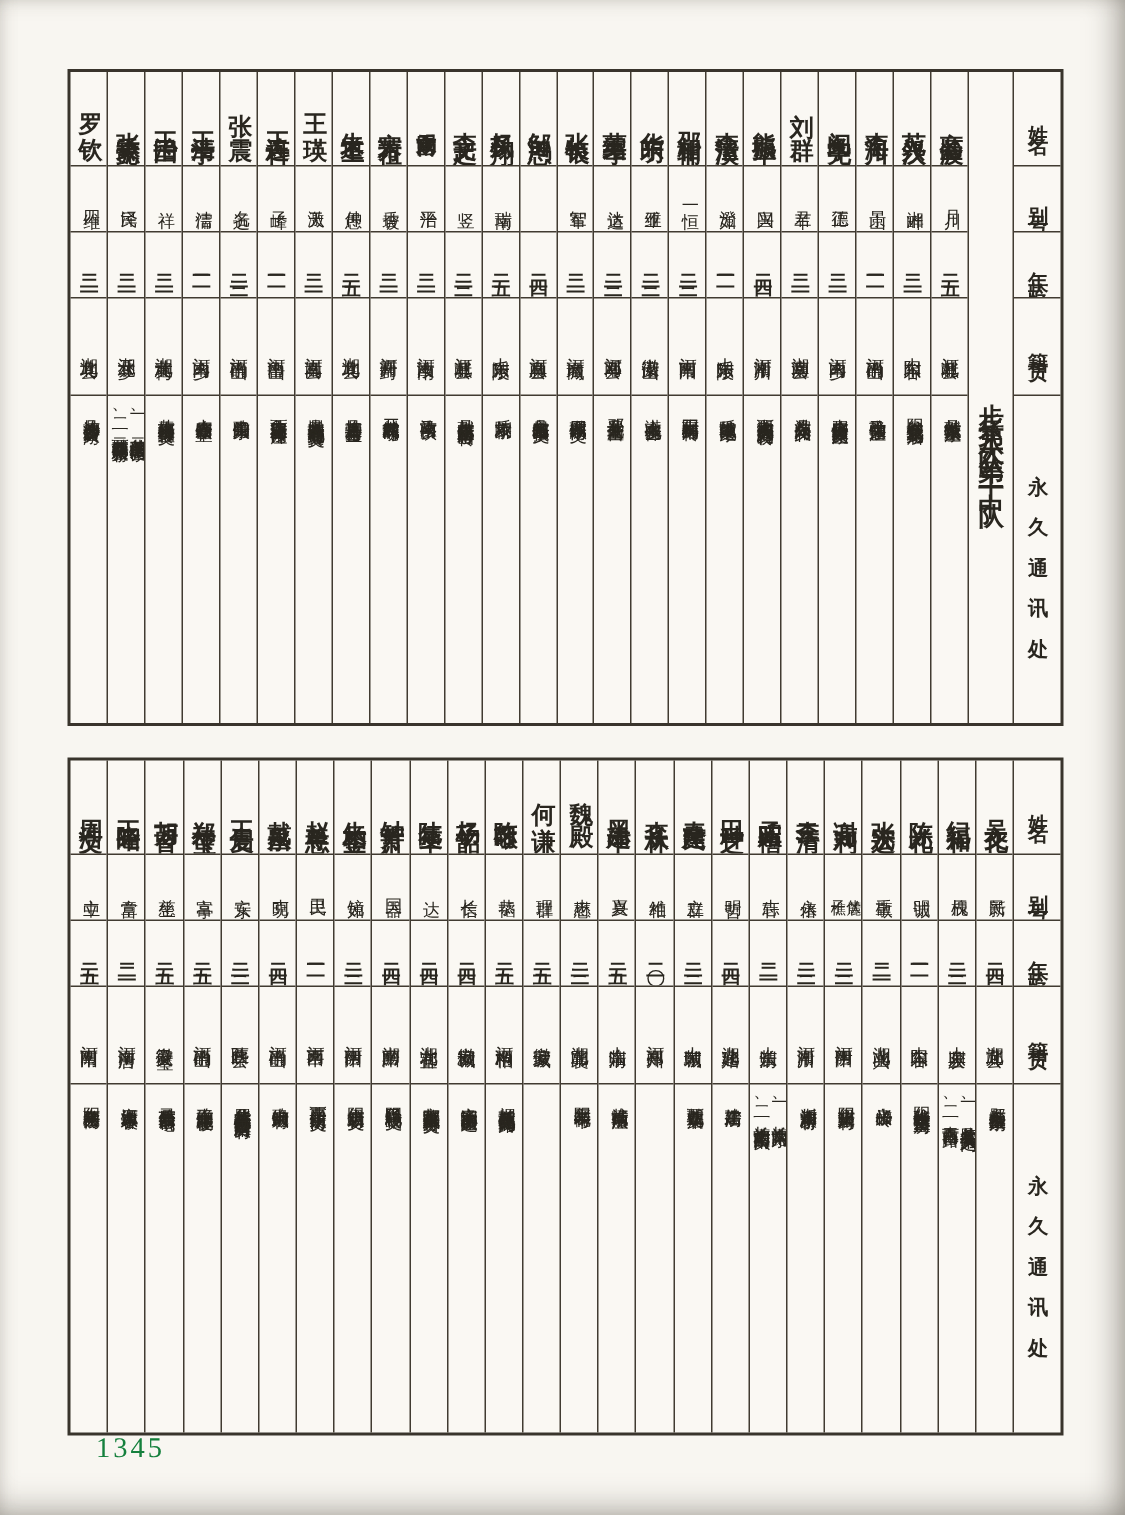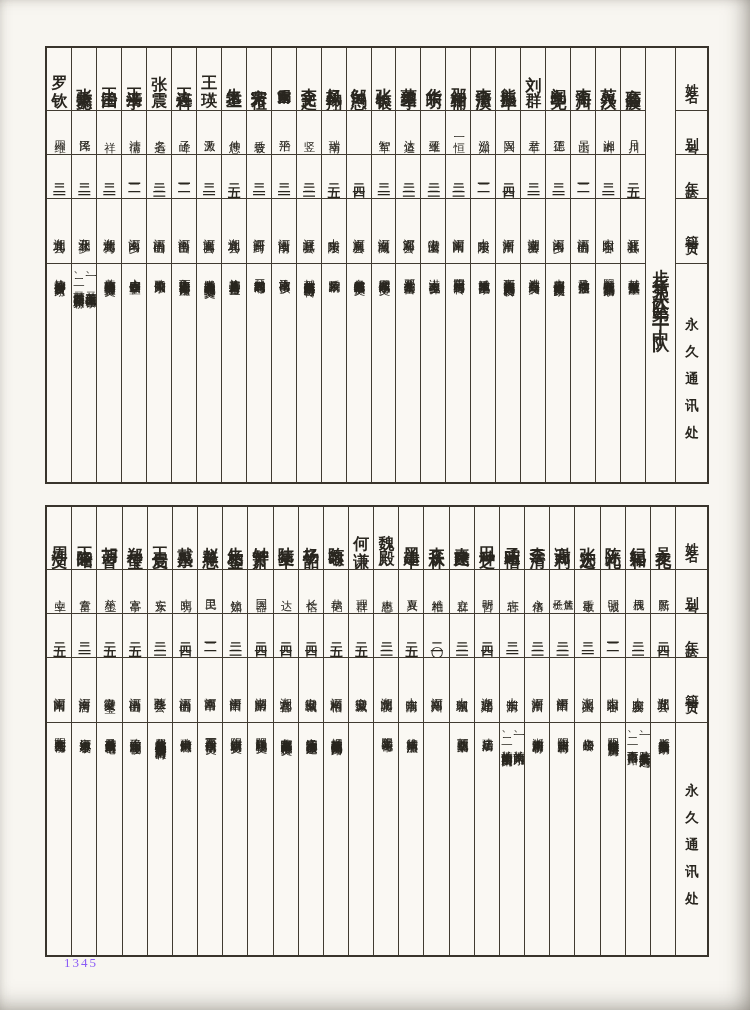--- a/index.html
+++ b/index.html
@@ -60,21 +60,21 @@
   .address-text{font-size:11.5px;letter-spacing:0.5px;}
   .h-addr .vtext{height:100%;}
   .header-text{font-size:13.5px;font-weight:700;letter-spacing:7px;}
   .header-addr-text{font-size:13.5px;font-weight:700;letter-spacing:27px;}
   .header-col .h-addr{align-items:center;padding-top:0;}
   .header-col .h-addr .vtext{height:auto;}
   .unit-cell{height:100%;border-bottom:none;}
   .unit-title-text{font-size:17px;font-weight:700;letter-spacing:6px;transform:translateY(26px);}
   .page-number{
     position:absolute;left:64px;top:955px;
-    font-size:13px;letter-spacing:2px;color:#8b5cf6;
+    font-size:19px;letter-spacing:2px;color:#15803d;
     font-family:"Liberation Serif","DejaVu Serif",serif;
   }
 </style>
 </head>
 <body>
 
 <div class="page">
 
   <section class="roster-table" id="table-top">
     <div class="col header-col">

